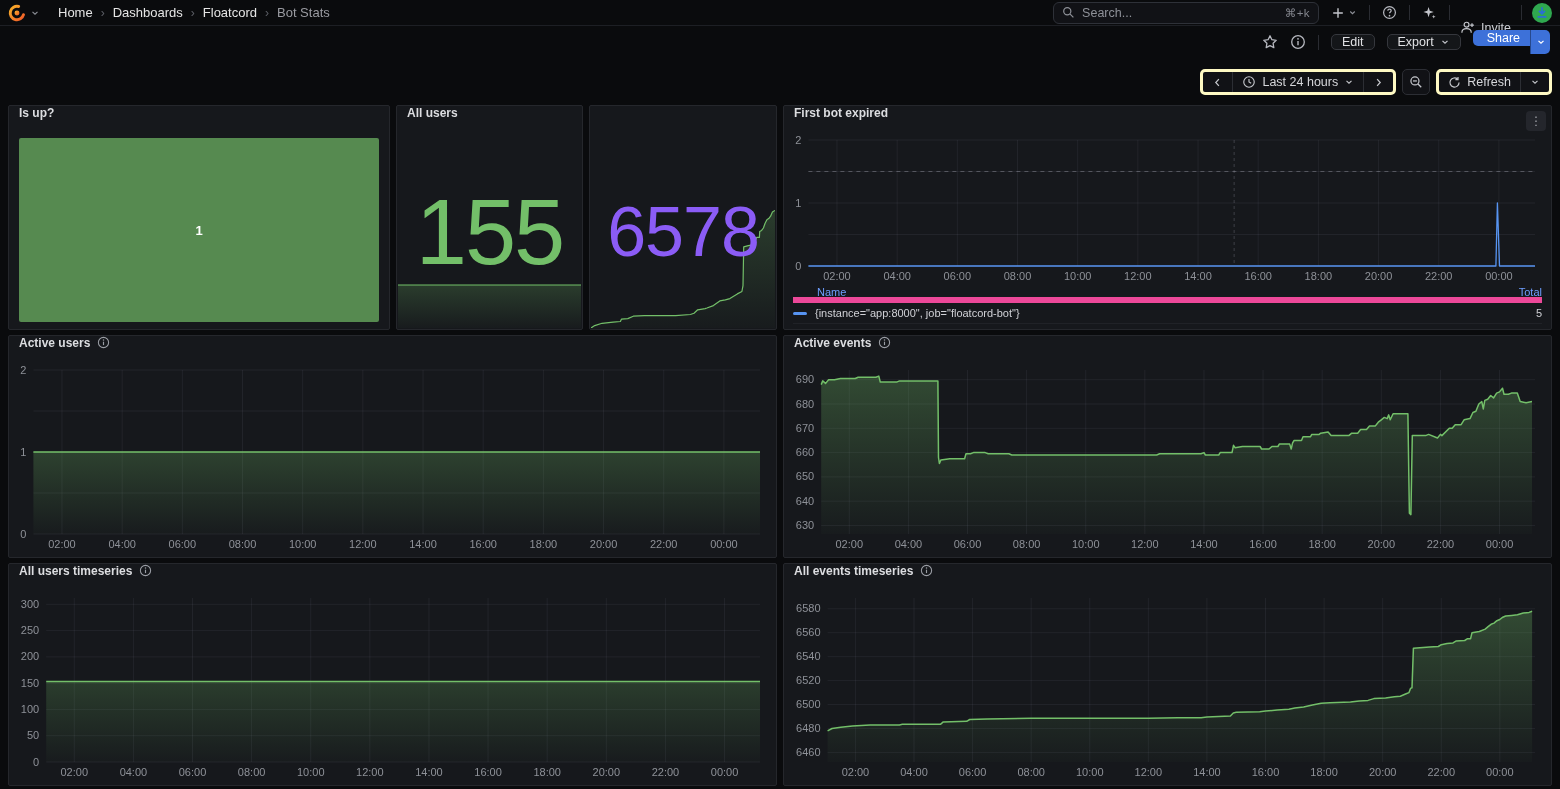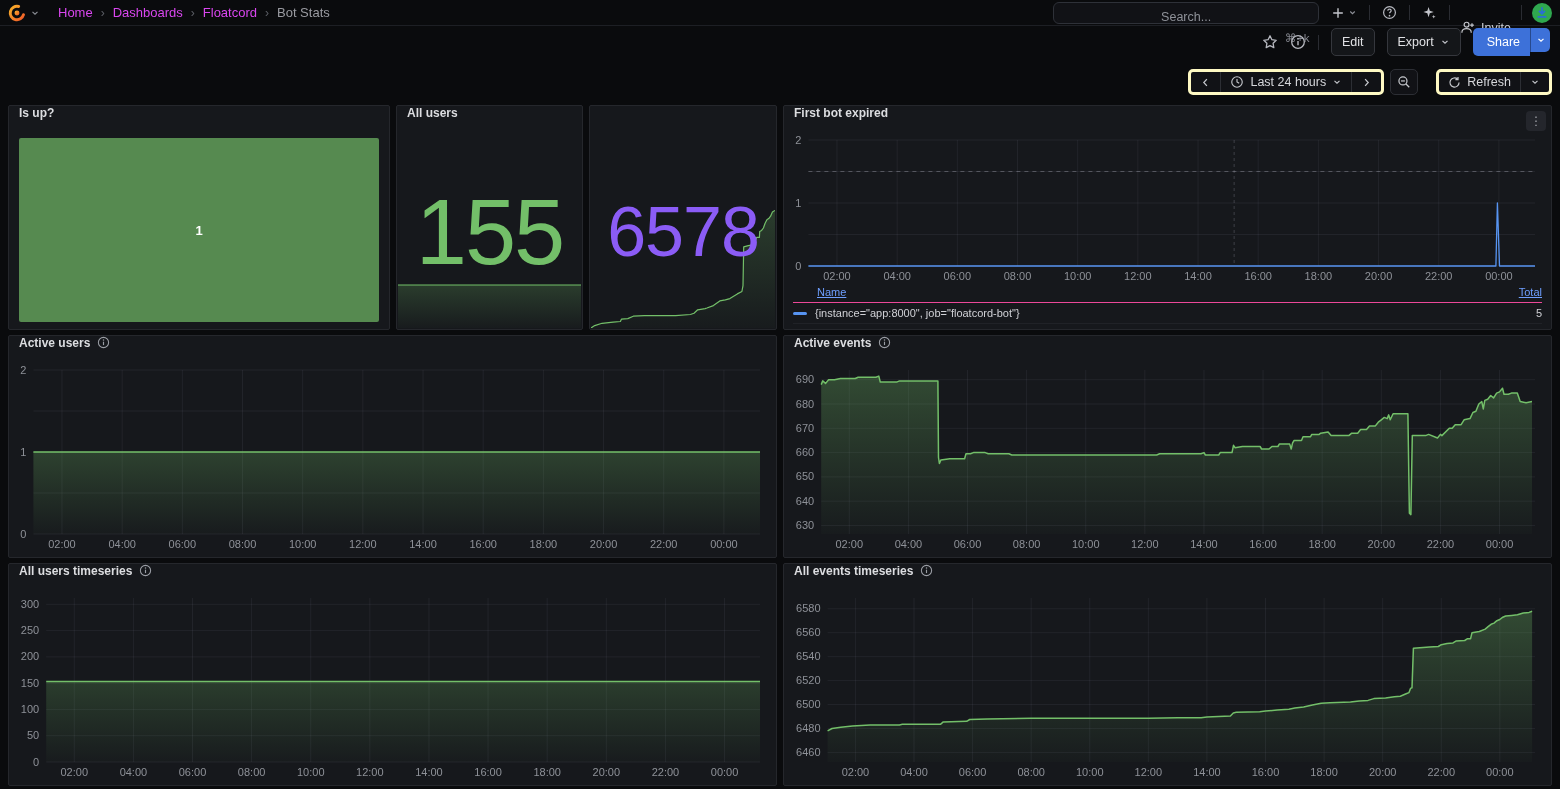--- a/index.html
+++ b/index.html
@@ -7,39 +7,39 @@
     font-family:"Liberation Sans", sans-serif; color:#d8d9dc; }
   svg { display:block; }
   svg text.tick { font-family:"Liberation Sans", sans-serif; font-size:11px; fill:#8e9198; }
 
   
   .topnav { height:26px; display:flex; align-items:center; padding:0 8px;
     background:#0a0b0d; border-bottom:1px solid #1d1f24; }
   .logo-wrap { display:flex; align-items:center; gap:4px; margin-right:18px; }
   .crumb { display:flex; align-items:center; gap:8px; font-size:13px; font-weight:500; }
   .crumb .sep { color:#5c5e66; font-size:12px; }
-  .crumb .item { color:#d946ef; cursor:pointer; }
+  .crumb .item { color:#e5e5e5; cursor:pointer; }
   .crumb .current { color:#9a9ba1; font-weight:400; }
   .nav-right { margin-left:auto; display:flex; align-items:center; gap:10px; }
   .searchbox { width:266px; height:22px; display:flex; align-items:center; gap:7px;
     background:#111216; border:1px solid #2e3138; border-radius:6px; padding:0 8px;
-    color:#8e9198; font-size:12.5px; cursor:pointer;flex-direction:column; }
+    color:#8e9198; font-size:12.5px; cursor:pointer; }
   .searchbox .sc { margin-left:auto; font-size:11.5px; color:#84868e; letter-spacing:.5px; }
   .navbtn { display:flex; align-items:center; gap:3px; color:#b7b9c0; cursor:pointer;
     font-size:12.5px; padding:2px; }
   .vdiv { width:1px; height:15px; background:#2a2c32; }
   .invite { display:flex; align-items:center; gap:6px; color:#ced0d5; font-size:12.5px; cursor:pointer;margin-top:30px; }
   .avatar { width:20px; height:20px; border-radius:50%; background:#2fa84f;
     display:flex; align-items:center; justify-content:center; cursor:pointer; overflow:hidden; }
 
   
   .toolbar { height:32px; display:flex; align-items:center; justify-content:flex-end;
     gap:12px; padding:0 10px; }
   .icbtn { color:#b6b8bf; cursor:pointer; display:flex; align-items:center; }
-  .btn { height:28px; display:flex; align-items:center; gap:6px; padding:0 10px;
+  .btn { height:16px; display:flex; align-items:center; gap:6px; padding:0 10px;
     background:#141619; border:1px solid #35373d; border-radius:5px;
     color:#e0e1e4; font-size:12.5px; font-weight:500; cursor:pointer; }
   .btn-primary { border:none; color:#fff; border-radius:5px 0 0 5px;padding-left:14px; }
   .split { display:flex; }
   .split .caret { width:20px; height:24px; display:flex; align-items:center; justify-content:center;
     border-radius:0 5px 5px 0; border-left:1px solid rgba(0,0,0,.35); cursor:pointer; }
 
   
   .timebar { height:28px; margin:10px 8px 9px; display:flex; align-items:center;
     justify-content:flex-end; gap:6px; }
@@ -71,22 +71,22 @@
     justify-content:center; z-index:2; pointer-events:none; }
   .stat-value { font-weight:400; letter-spacing:-2px; line-height:1; }
   .v-users { font-size:92px; }
   .v-events { font-size:70px; letter-spacing:-1px; }
   .spark { position:absolute; left:1px; right:1px; bottom:1px; z-index:1; }
   .spark svg { width:100%; height:100%; }
 
   .fb-chart { position:absolute; inset:28px 4px 44px 4px; cursor:crosshair; }
   .fb-chart svg { width:100%; height:100%; }
   .legend { position:absolute; left:9px; right:9px; bottom:3px; height:40px; font-size:11px; }
-  .legend-header { display:flex; height:17px; border-bottom:1px solid #ec4899;
-    font-weight:500;text-decoration:underline; }
+  .legend-header { display:flex; height:17px; border-bottom:6px solid #ec4899;
+    font-weight:500; }
   .legend-header .nm { margin-left:24px; cursor:pointer; }
   .legend-header .tt { margin-left:auto; cursor:pointer; }
   .legend-row { display:flex; align-items:center; height:21px; border-bottom:1px solid #202227;
     color:#d0d1d6; }
   .swatch { width:14px; height:3px; border-radius:2px; margin-right:8px; }
   .legend-row .val { margin-left:auto; }
   .legend-row .lbl { cursor:pointer; font-size:11px; }
 </style>
 </head>
 <body>
@@ -221,21 +221,21 @@
       </svg>
     </span>
   </div>
   <span class="tbtn">
     <svg width="14" height="14" viewBox="0 0 16 16">
       <circle cx="6.8" cy="6.8" r="4.6" stroke="#c6c8cd" stroke-width="1.4" fill="none"></circle>
       <path d="M4.6 6.8h4.4" stroke="#c6c8cd" stroke-width="1.4"></path>
       <path d="M10.3 10.3 14 14" stroke="#c6c8cd" stroke-width="1.4"></path>
     </svg>
   </span>
-  <div class="tgroup" style="margin-left:12px">
+  <div class="tgroup" style="margin-left:0">
     <span class="tseg">
       <svg width="13" height="13" viewBox="0 0 16 16">
         <path d="M13.6 8a5.6 5.6 0 1 1-1.7-4" stroke="#c6c8cd" stroke-width="1.5" fill="none"></path>
         <path d="M12.3 1.2v3.2H9.1" stroke="#c6c8cd" stroke-width="1.5" fill="none"></path>
       </svg>
       <span>Refresh</span>
     </span>
     <span class="tseg">
       <svg width="10" height="10" viewBox="0 0 16 16">
         <path d="M4 6.2 8 10l4-3.8" stroke="#c6c8cd" stroke-width="1.8" fill="none"></path>

